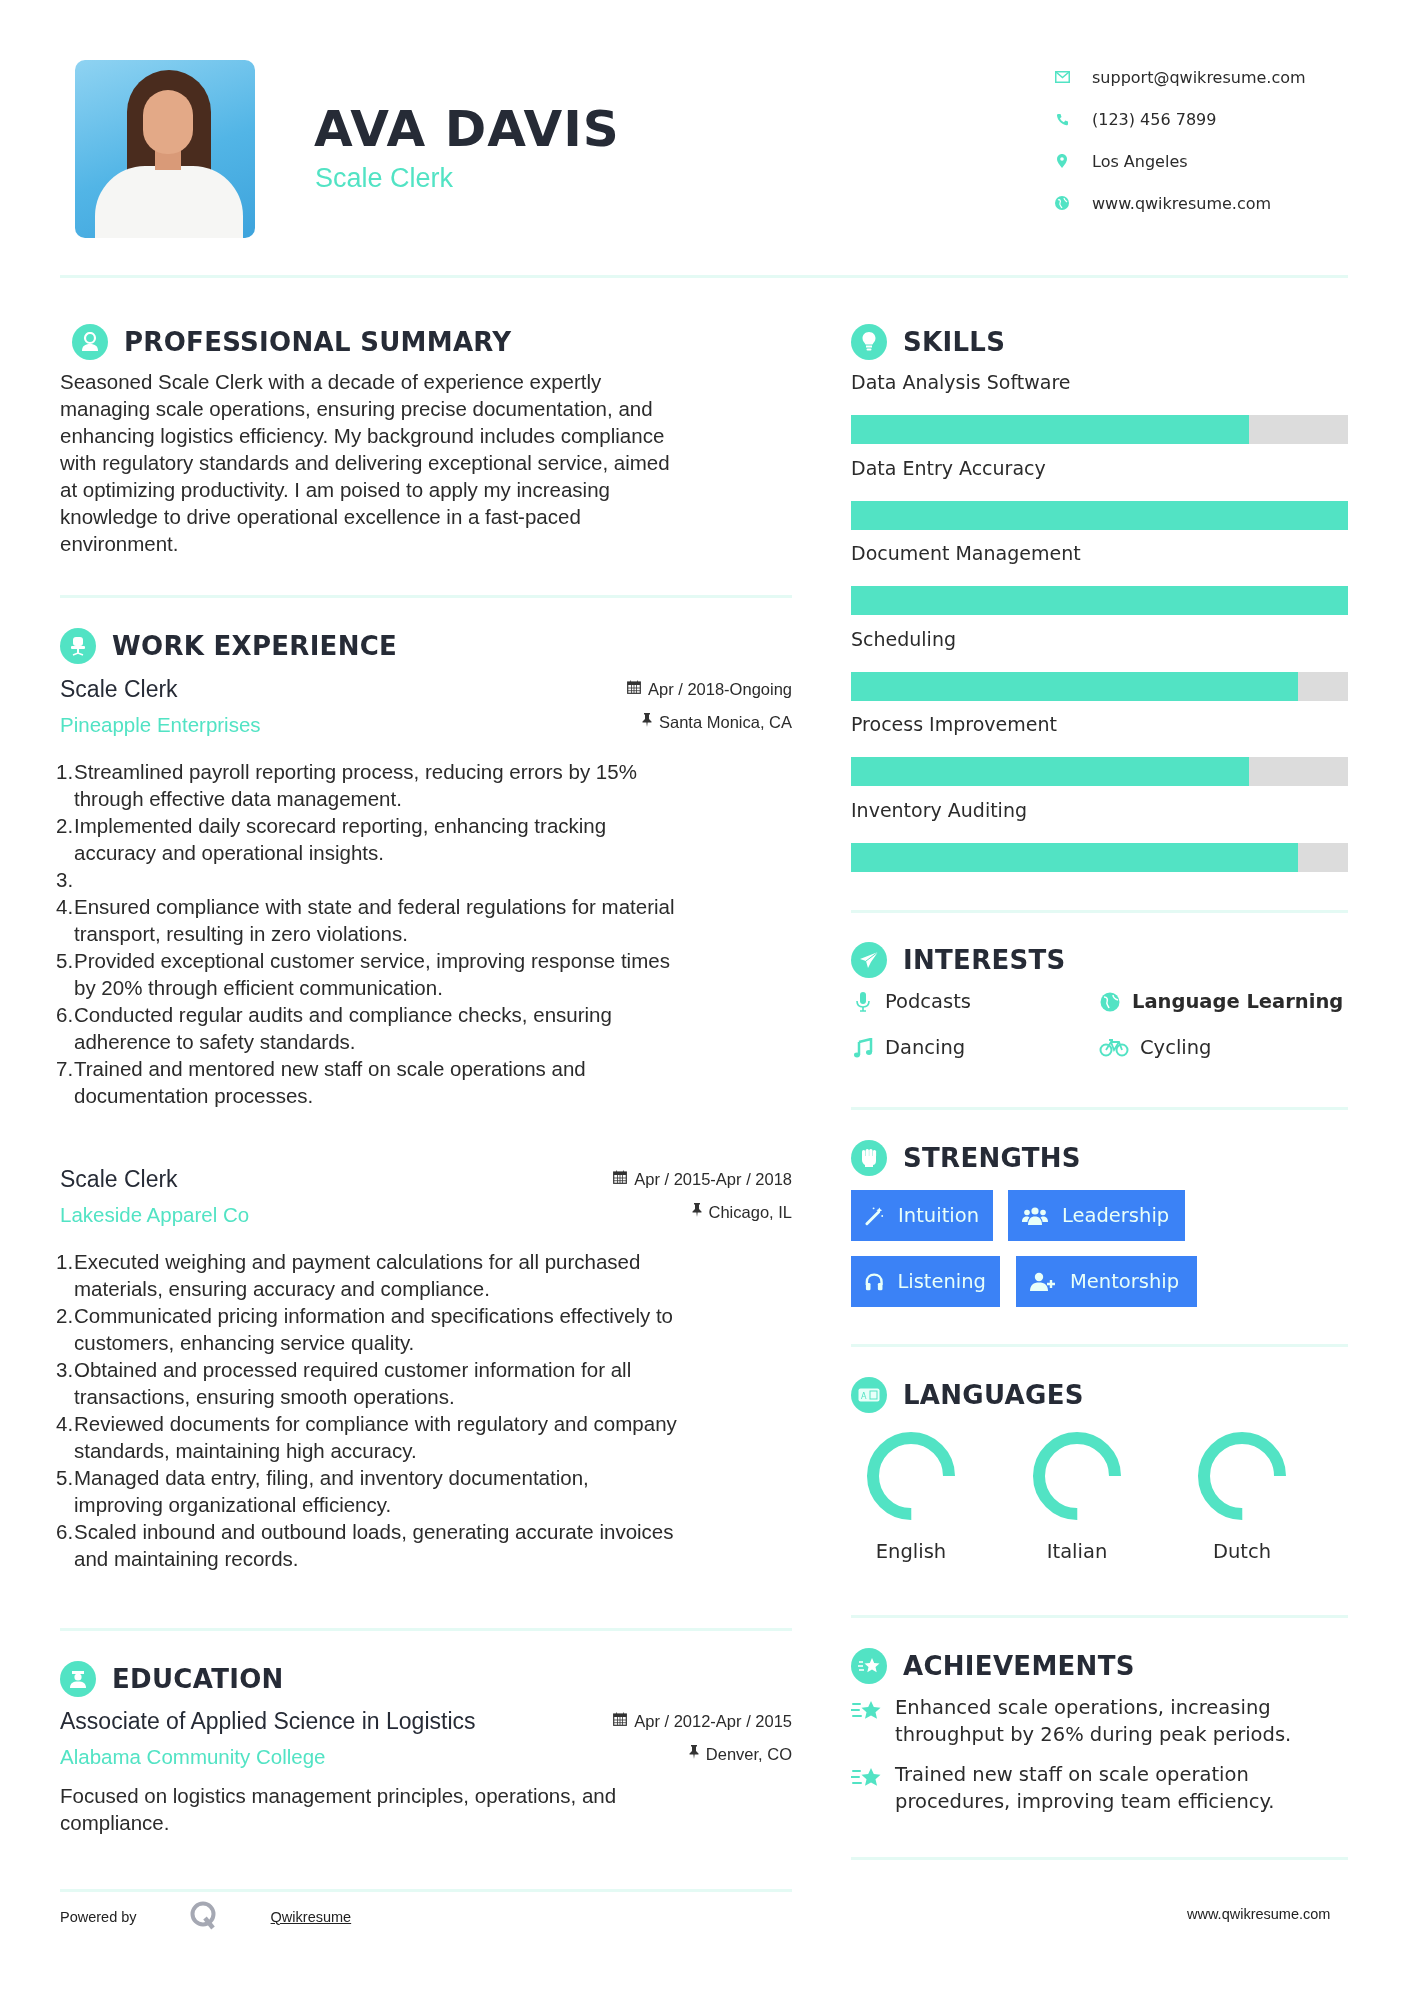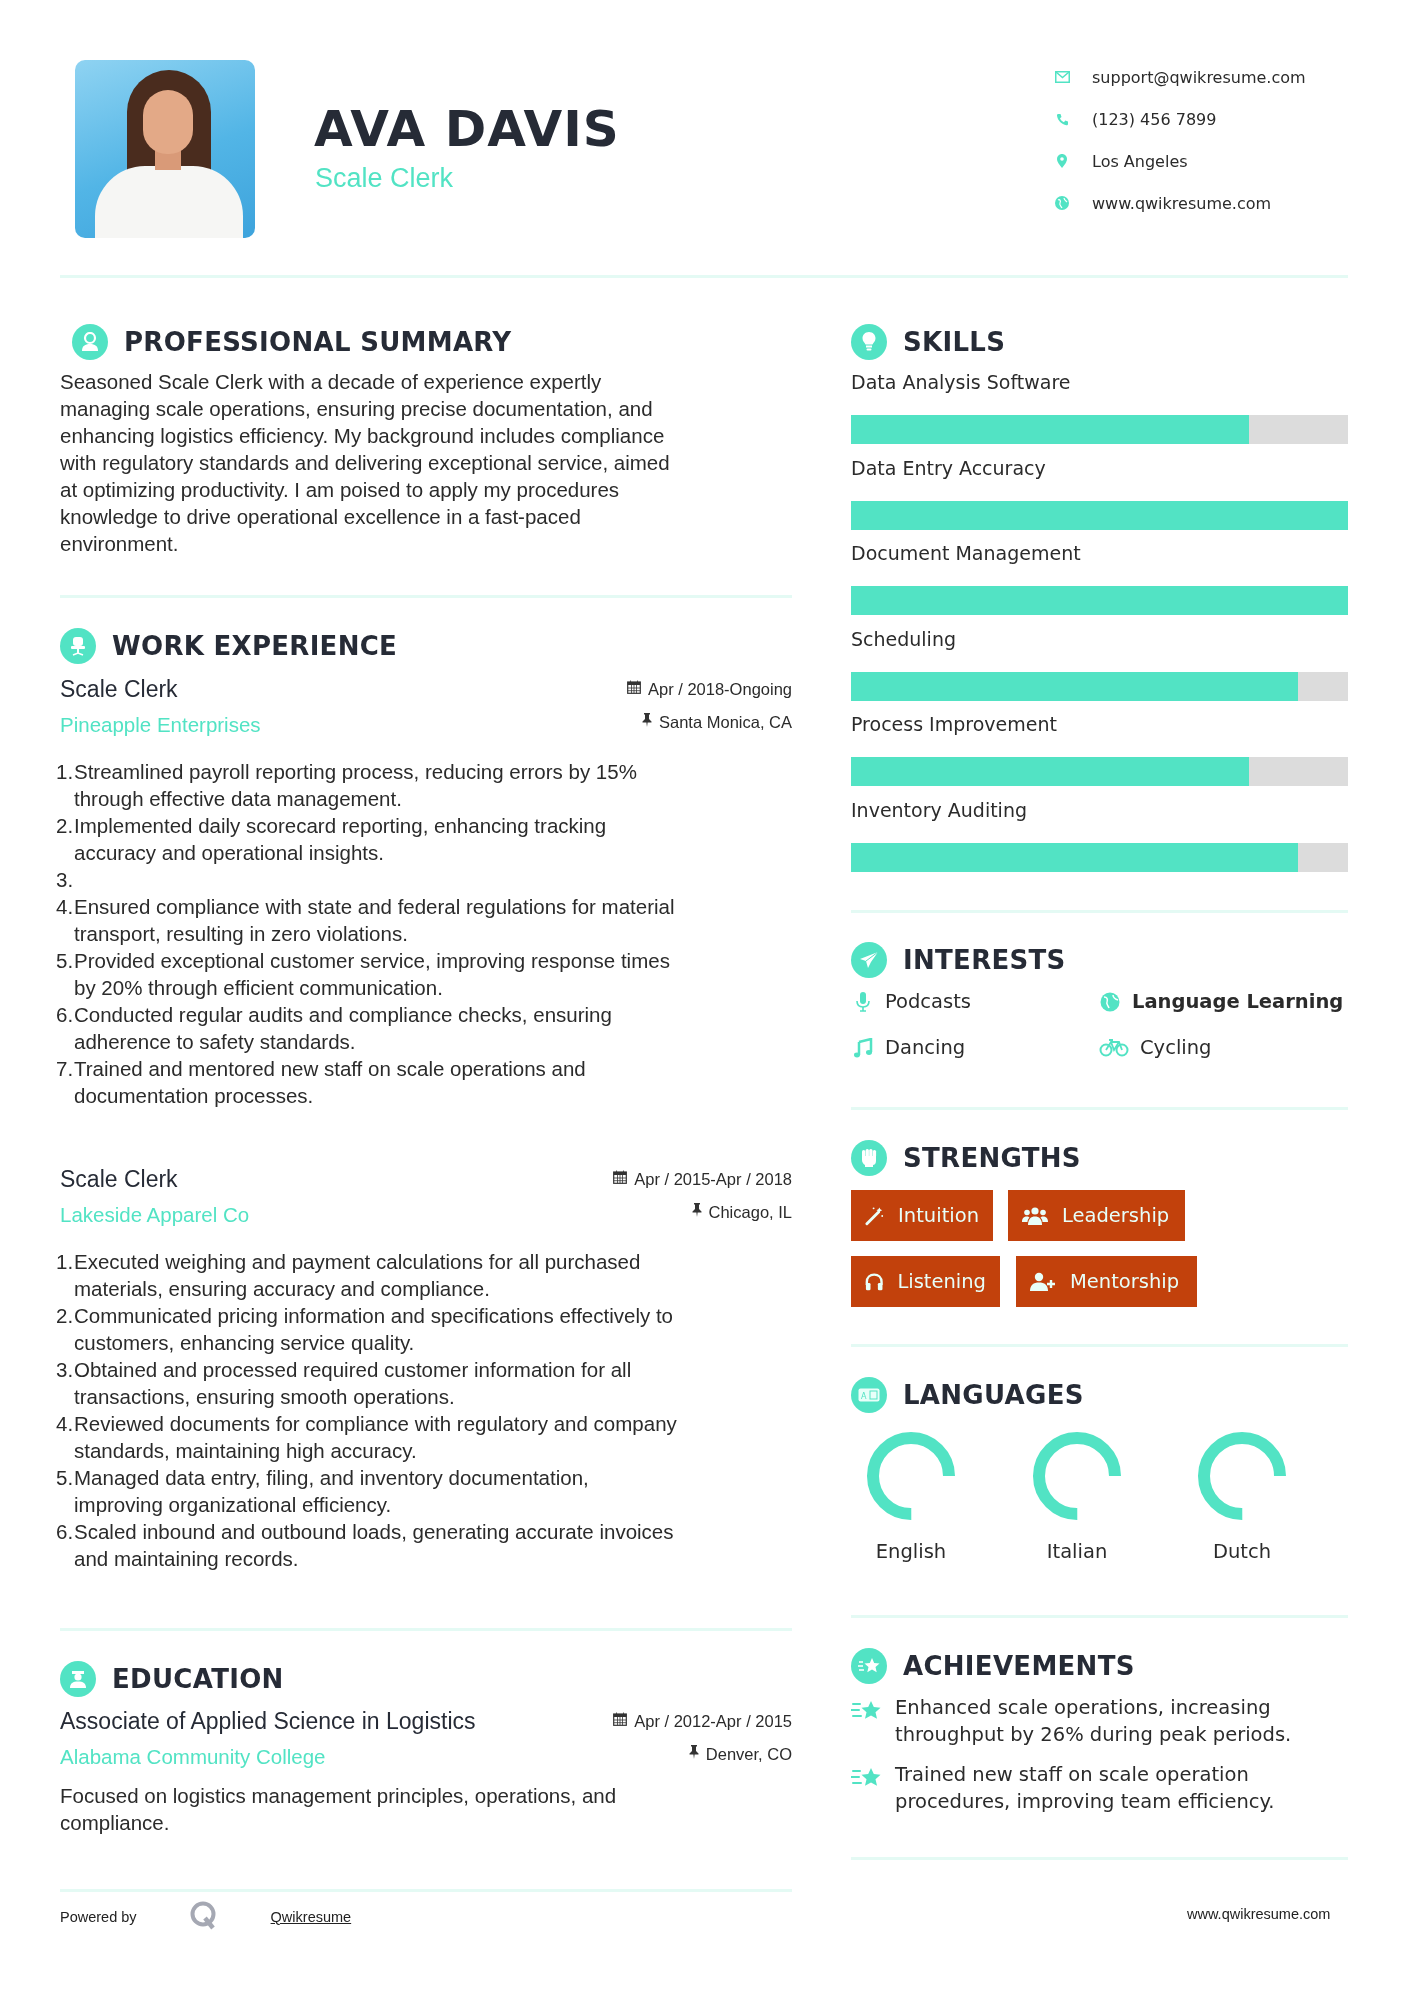--- a/index.html
+++ b/index.html
@@ -52,21 +52,21 @@
   .skill { position: absolute; left: 851px; width: 497px; }
   .skill .label { font-size: 20.5px; color: #2b2b2b; font-family: "DejaVu Sans", sans-serif; font-size: 19px; }
   .skill .bar { position: absolute; left: 0; top: 44px; width: 497px; height: 29px; background: #dcdcdc; }
   .skill .fill { height: 100%; background: #52e3c4; }
 
   
   .interest { position: absolute; display: flex; align-items: center; font-family: "DejaVu Sans", sans-serif; font-size: 19.5px; color: #2b2b2b; }
   .interest .ic { width: 24px; display: flex; justify-content: center; margin-right: 10px; color: #52e3c4; }
 
   
-  .tag { position: absolute; height: 51px; background: #c2410c; color: #e8fff9; display: flex; align-items: center; padding: 0 14px; font-family: "DejaVu Sans", sans-serif; font-size: 19.5px; }
+  .tag { position: absolute; height: 51px; background: #3b82f6; color: #e8fff9; display: flex; align-items: center; padding: 0 14px; font-family: "DejaVu Sans", sans-serif; font-size: 19.5px; }
   .tag svg { margin-right: 14px; }
 
   
   .lang { position: absolute; width: 110px; text-align: center; }
   .lang svg { display: block; margin: 0 auto; }
   .lang .lname { margin-top: 18px; font-family: "DejaVu Sans", sans-serif; font-size: 19.5px; color: #2b2b2b; }
 
   
   .ach { position: absolute; left: 851px; width: 500px; display: flex; }
   .ach .ic { width: 44px; flex: none; padding-top: 4px; }
@@ -139,21 +139,21 @@
           <path d="M1 19 C1 14 4 12 9 12 C14 12 17 14 17 19 Z" fill="#fff"></path>
         </svg>
     </span>
     <span class="sec-title">PROFESSIONAL SUMMARY</span>
   </div>
   <div class="summary body-text">
     <div>Seasoned Scale Clerk with a decade of experience expertly</div>
     <div>managing scale operations, ensuring precise documentation, and</div>
     <div>enhancing logistics efficiency. My background includes compliance</div>
     <div>with regulatory standards and delivering exceptional service, aimed</div>
-    <div>at optimizing productivity. I am poised to apply my procedures</div>
+    <div>at optimizing productivity. I am poised to apply my increasing</div>
     <div>knowledge to drive operational excellence in a fast-paced</div>
     <div>environment.</div>
   </div>
 
   <div class="hr" style="left:60px; top:595px; width:732px;"></div>
 
   <div class="sec-head" style="left:60px; top:628px;">
     <span class="sec-icon">
       <svg width="16" height="20" viewBox="0 0 16 20">
           <rect x="3" y="1" width="10" height="9" rx="3" fill="#fff"></rect>

